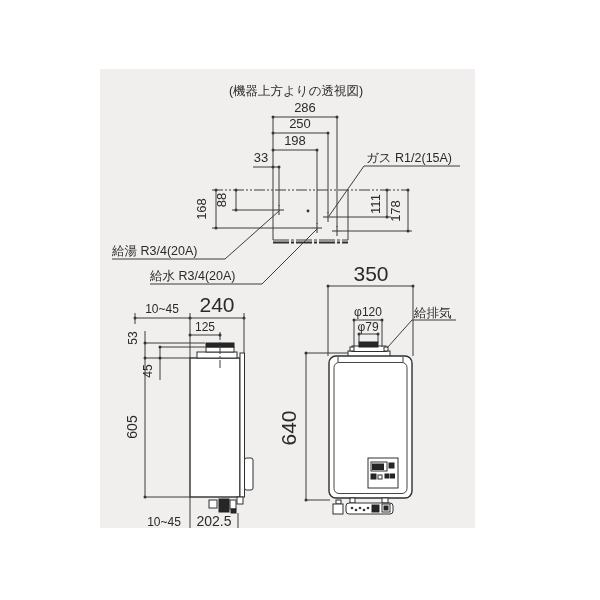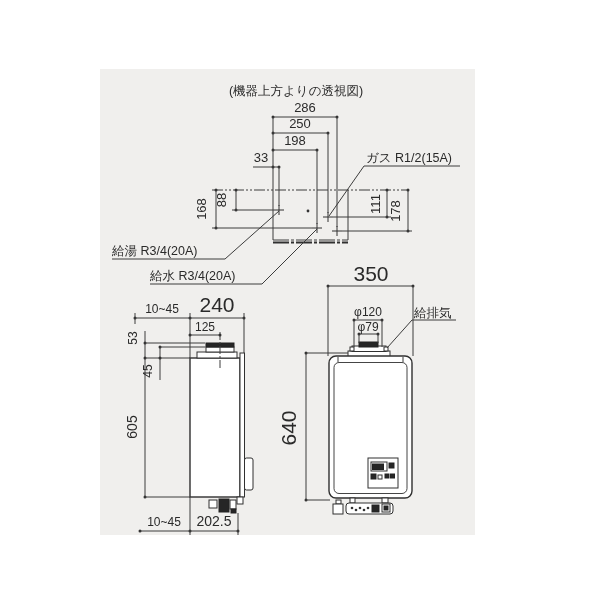--- a/index.html
+++ b/index.html
@@ -1,16 +1,16 @@
 <!DOCTYPE html>
 <html><head>
 <meta charset="utf-8">
 <style>
   html,body{margin:0;padding:0;background:#ffffff;}
-  .stage{position:relative;width:600px;height:600px;background:#ffffff;overflow:hidden;
+  .stage{position:relative;width:600px;height:528px;background:#ffffff;overflow:hidden;
          font-family:"Liberation Sans","DejaVu Sans",sans-serif;}
   svg text{font-family:"Liberation Sans","DejaVu Sans",sans-serif;fill:#2a2a2a;}
   .dim{font-size:13px;}
   .dimsmall{font-size:12px;}
   .dimbig{font-size:21px;}
   .dimmed{font-size:14px;}
   .jlabel{font-size:12.5px;}
   .thin{stroke:#3c3c3c;stroke-width:1;fill:none;}
   .body{stroke:#303030;stroke-width:1.4;fill:#ffffff;}
   .part{stroke:#303030;stroke-width:1;fill:#ffffff;}

